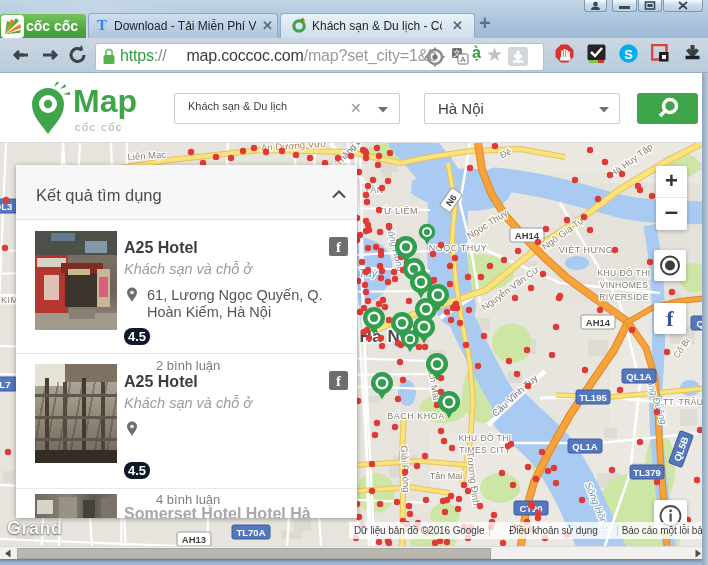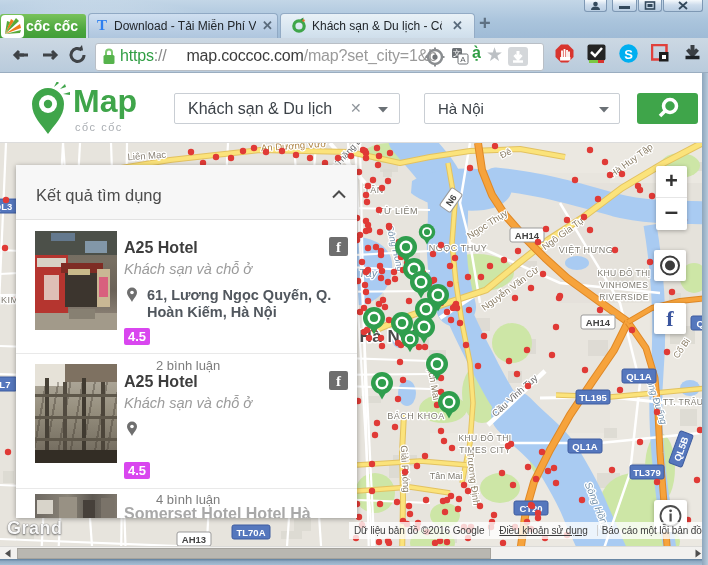--- a/index.html
+++ b/index.html
@@ -35,21 +35,21 @@
 #gbtn{left:637px;top:93px;width:61px;height:31px;background:#3fa54a;border-radius:3px;}
 
 #map{left:0;top:143px;width:708px;height:417px;overflow:hidden;background:#ebe9e2;}
 
 #panel{left:16px;top:165px;width:341px;height:353px;background:#fff;box-shadow:0 1px 5px rgba(0,0,0,.35);overflow:hidden;}
 #ptitle{left:20px;top:21px;font-size:16.5px;color:#4c4c4c;}
 #phead{left:0;top:0;width:341px;height:55px;background:#f7f7f7;border-bottom:1px solid #e2e2e2;}
 .card-title{font-size:16px;font-weight:bold;color:#3d3d3d;white-space:nowrap;}
 .card-sub{font-size:14.5px;color:#9b9b9b;font-style:italic;}
 .card-addr{font-size:14.5px;color:#51575e;line-height:17px;white-space:nowrap;}
-.badge{background:#d946ef;color:#fff;font-weight:bold;font-size:13px;border-radius:2px;padding:1px 4px;}
+.badge{background:#0f172a;color:#fff;font-weight:bold;font-size:13px;border-radius:8px;padding:1px 4px;}
 .nrev{font-size:13px;color:#7d7d7d;margin-top:28px;}
 .fbic{width:19px;height:19px;background:#6e6e6e;border-radius:2px;color:#fff;font-weight:bold;font-size:15px;text-align:center;line-height:20px;font-family:"Liberation Serif",serif;}
 .photo{left:19px;width:82px;height:99px;overflow:hidden;}
 .divl{left:0;width:341px;height:1px;background:#e9e9e9;}
 
 .mctl{background:#fff;border-radius:2px;box-shadow:0 1px 4px rgba(0,0,0,.3);}
 
 #attr{left:349px;top:522px;width:353px;height:17px;background:rgba(255,255,255,.78);font-size:10px;color:#3c3c3c;white-space:nowrap;line-height:17px;letter-spacing:-0.1px;}
 #glogo{left:7px;top:518px;font-size:18px;font-weight:bold;color:rgba(255,255,255,.96);letter-spacing:0.5px;text-shadow:0 1px 2px rgba(70,70,70,.75),0 0 1px rgba(70,70,70,.9);}
 
@@ -168,21 +168,21 @@
 <div class="abs" id="header"></div>
 <svg class="abs" style="left:28px;top:82px;" width="44" height="54">
 <path d="M20,52 C14,43 4,35 4,22 A16,16 0 1 1 36,22 C36,35 26,43 20,52 Z" fill="#3fa54a"></path>
 <circle cx="20" cy="22" r="9" fill="#fff"></circle>
     <circle cx="20" cy="22" r="4.2" fill="#3fa54a"></circle>
 <path d="M26,5 L29,-1 L31,1 Z M32,7 L37,2 L38,5 Z M35,12 L42,10 L42,13 Z" fill="#3fa54a"></path>
 </svg>
 <div class="abs" id="maptext">Map</div>
 <div class="abs" id="ccsub">cốc cốc</div>
 <div class="abs sbox" id="sbox1"></div>
-<div class="abs" style="left:188px;top:100px;font-size:16px;color:#3c4248;">Khách sạn &amp; Du lịch</div>
+<div class="abs" style="left:188px;top:100px;font-size:11px;color:#3c4248;">Khách sạn &amp; Du lịch</div>
 <div class="abs" style="left:350px;top:100px;font-size:14px;color:#8f959b;">✕</div>
 <svg class="abs" style="left:377px;top:106px;" width="12" height="8">
     <path d="M1,1 L6,6.5 L11,1 Z" fill="#6b7176"></path>
   </svg>
 <div class="abs sbox" id="sbox2"></div>
 <div class="abs" style="left:438px;top:100px;font-size:15px;color:#3c4248;">Hà Nội</div>
 <svg class="abs" style="left:598px;top:106px;" width="12" height="8">
     <path d="M1,1 L6,6.5 L11,1 Z" fill="#6b7176"></path>
   </svg>
 <div class="abs" id="gbtn"><svg width="61" height="31">
@@ -783,21 +783,21 @@
 <div style="position:absolute;left:34px;top:78px;width:26px;height:10px;background:#878072;"></div>
 </div>
     </div>
   <div class="abs card-title" style="left:108px;top:74px;">A25 Hotel</div>
   <div class="abs fbic" style="left:313px;top:72px;">f</div>
   <div class="abs card-sub" style="left:108px;top:96px;">Khách sạn và chỗ ở</div>
   <svg class="abs" style="left:110px;top:122px;" width="12" height="16">
       <path d="M6,15 C4,11 1,8.5 1,5.5 A5,5 0 1 1 11,5.5 C11,8.5 8,11 6,15 Z" fill="#6f6f6f"></path>
       <circle cx="6" cy="5.5" r="1.8" fill="#fff"></circle>
     </svg>
-  <div class="abs card-addr" style="left:131px;top:122px;font-weight:bold;">61, Lương Ngọc Quyến, Q.<br>Hoàn Kiếm, Hà Nội</div>
+  <div class="abs card-addr" style="left:131px;top:122px;">61, Lương Ngọc Quyến, Q.<br>Hoàn Kiếm, Hà Nội</div>
   <div class="abs badge" style="left:108px;top:163px;">4.5</div>
   <div class="abs nrev" style="left:140px;top:165px;">2 bình luận</div>
   <div class="abs divl" style="top:188px;"></div>
 
   <div class="abs photo" style="top:199px;">
       <div style="position:absolute;width:82px;height:99px;background:linear-gradient(180deg,#b8b2a6 0%,#97907f 45%,#6b6458 100%);">
 <div style="position:absolute;left:0;top:0;width:30px;height:22px;background:#e6e2d8;"></div>
 <div style="position:absolute;left:30px;top:0;width:52px;height:18px;background:#7e7161;"></div>
 <div style="position:absolute;left:0;top:18px;width:82px;height:81px;background:repeating-linear-gradient(100deg,rgba(60,52,42,0) 0 10px,rgba(60,52,42,.35) 10px 12px);"></div>
 <div style="position:absolute;left:10px;top:14px;width:4px;height:85px;background:#464036;"></div>
@@ -847,21 +847,21 @@
 </div>
 <div class="abs mctl" style="left:654px;top:500px;width:33px;height:32px;border-radius:3px;">
   <svg width="33" height="32">
       <circle cx="16.5" cy="16" r="10" fill="none" stroke="#4c4c4c" stroke-width="1.8"></circle>
       <rect x="15.5" y="13.5" width="2.2" height="8" fill="#4c4c4c"></rect>
       <circle cx="16.6" cy="10.8" r="1.4" fill="#4c4c4c"></circle>
     </svg>
 </div>
 
 <div class="abs" id="glogo">Grand</div>
-<div class="abs" id="attr"><span style="padding:0 5px;">Dữ liệu bản đồ ©2016 Google</span><span style="padding:0 9px;border-left:1px solid #cfcfcf;text-decoration:underline;">Điều khoản sử dụng</span><span style="padding:0 4px;border-left:1px solid #cfcfcf;">Báo cáo một lỗi bản đồ</span></div>
+<div class="abs" id="attr"><span style="padding:0 5px;">Dữ liệu bản đồ ©2016 Google</span><span style="padding:0 19px;border-left:1px solid #cfcfcf;">Điều khoản sử dụng</span><span style="padding:0 4px;border-left:1px solid #cfcfcf;">Báo cáo một lỗi bản đồ</span></div>
 
 <div class="abs" id="hscroll"></div>
 <svg class="abs" style="left:2px;top:548px;" width="12" height="11">
     <path d="M8.5,1.5 L3,5.5 L8.5,9.5 Z" fill="#4f4f4f"></path>
   </svg>
 <div class="abs" id="hthumb"></div>
 <svg class="abs" style="left:692px;top:548px;" width="12" height="11">
     <path d="M3.5,1.5 L9,5.5 L3.5,9.5 Z" fill="#4f4f4f"></path>
   </svg>
 <div class="abs" id="winbottom"></div>

